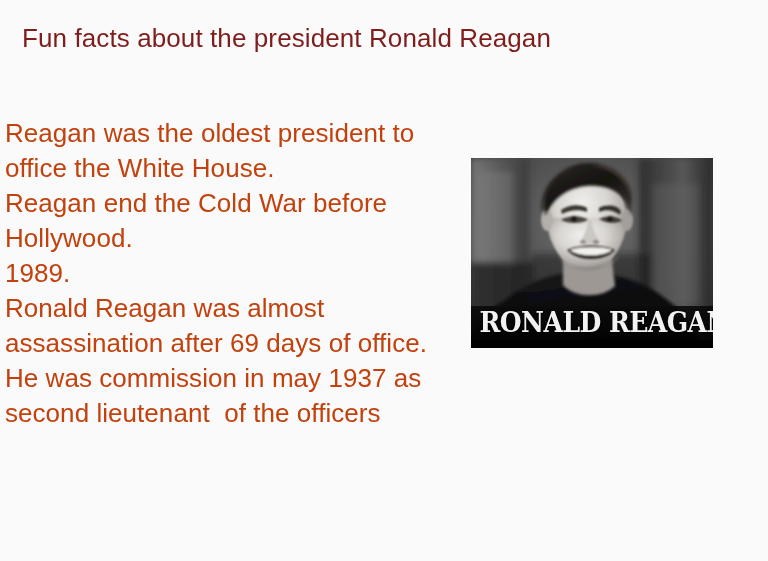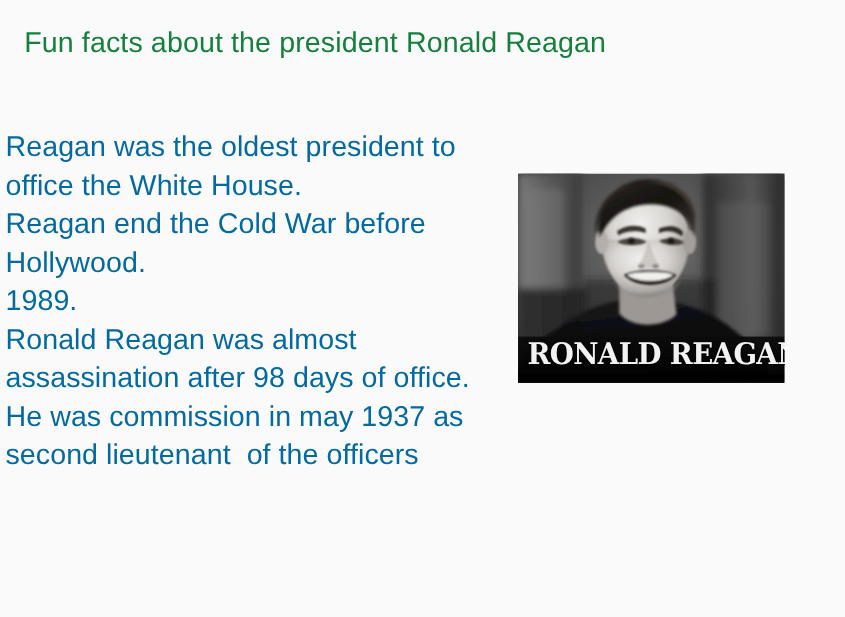--- a/index.html
+++ b/index.html
@@ -21,36 +21,36 @@
   }
 
   
   #slide-title {
     position: absolute;
     left: 22px;
     top: 22px;
     width: 700px;
     font-size: 26px;
     line-height: 32px;
-    color: #15803d;
+    color: #7f1d1d;
     letter-spacing: 0.1px;
     white-space: nowrap;
   }
 
   
   #body-block {
     position: absolute;
     left: 5px;
     top: 116px;
     width: 470px;
   }
   .body-line {
     font-size: 26px;
     line-height: 35px;
-    color: #0369a1;
+    color: #c2410c;
     white-space: pre;
     letter-spacing: 0.05px;
   }
 
   
   #photo-frame {
     position: absolute;
     left: 471px;
     top: 158px;
     width: 242px;
@@ -90,21 +90,21 @@
 
   <div id="slide-title">Fun facts about the president Ronald Reagan</div>
 
   <div id="body-block">
     <div class="body-line">Reagan was the oldest president to</div>
     <div class="body-line">office the White House.</div>
     <div class="body-line">Reagan end the Cold War before</div>
     <div class="body-line">Hollywood.</div>
     <div class="body-line">1989.</div>
     <div class="body-line">Ronald Reagan was almost</div>
-    <div class="body-line">assassination after 98 days of office.</div>
+    <div class="body-line">assassination after 69 days of office.</div>
     <div class="body-line">He was commission in may 1937 as</div>
     <div class="body-line">second lieutenant  of the officers</div>
   </div>
 
   <div id="photo-frame">
     <svg id="photo-canvas" viewBox="0 0 242 190" preserveAspectRatio="none">
       <defs>
         <radialGradient id="bgWall" cx="0.5" cy="0.35" r="0.85">
           <stop offset="0%" stop-color="#6e6e6e"></stop>
           <stop offset="55%" stop-color="#4a4a4a"></stop>

